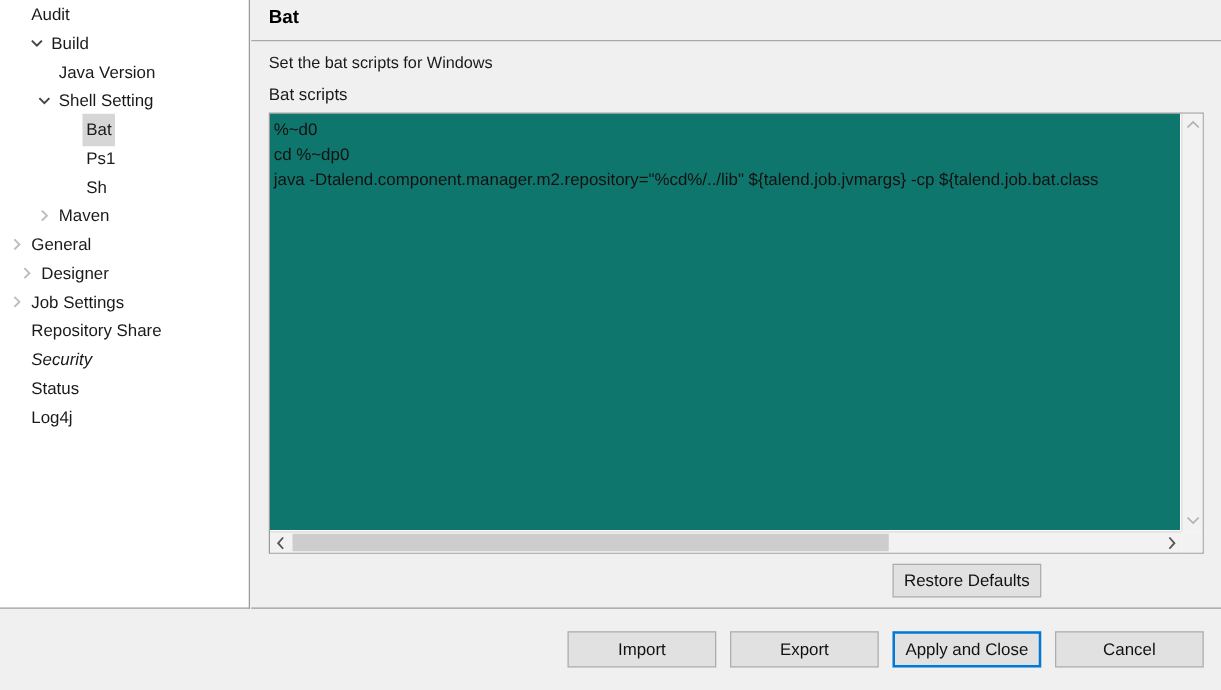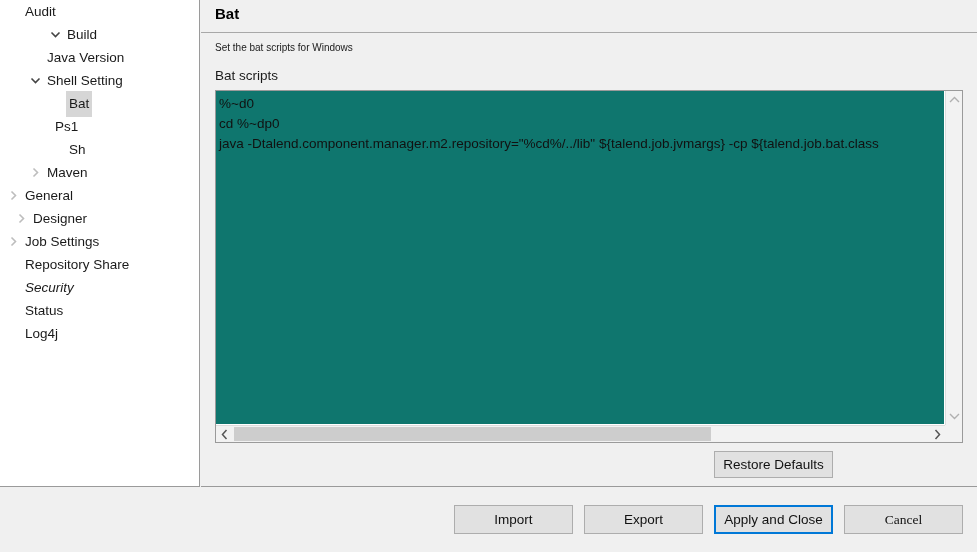--- a/index.html
+++ b/index.html
@@ -86,21 +86,21 @@
     left: 0;
     top: 32px;
     width: 776px;
     height: 1px;
     background: #a8a8a8;
   }
   #desc {
     position: absolute;
     left: 14px;
     top: 42px;
-    font-size: 10px;
+    font-size: 13px;
   }
   #field-label {
     position: absolute;
     left: 14px;
     top: 68px;
     font-size: 13.5px;
   }
 
   
   #editor-frame {
@@ -235,33 +235,33 @@
   }
   #bottom-bar .btn { position: absolute; top: 17px; height: 29px; }
   #import-btn       { left: 454px; width: 119px; }
   #export-btn       { left: 584px; width: 119px; }
   #apply-close-btn  {
     left: 714px;
     width: 119px;
     background: #e1e1e1;
     border: 2px solid #0078d7;
   }
-  #cancel-btn       { left: 844px; width: 119px; font-family: Liberation Serif, serif; }
+  #cancel-btn       { left: 844px; width: 119px; }
 </style>
 </head>
 <body>
 
 <div id="app">
 
   <div id="sidebar">
       <div class="tree-row" style="padding-left: 4px;">
         <span class="tree-arrow"></span>
         <span class="tree-label">Audit</span>
       </div>
-      <div class="tree-row" style="padding-left: 20px; margin-left: 26px;">
+      <div class="tree-row" style="padding-left: 20px;">
         <span class="tree-arrow">
           <svg width="11" height="7" viewBox="0 0 11 7">
             <polyline points="1.5,1.5 5.5,5.5 9.5,1.5" fill="none" stroke="#444" stroke-width="1.6"></polyline>
           </svg>
         </span>
         <span class="tree-label">Build</span>
       </div>
       <div class="tree-row" style="padding-left: 26px;">
         <span class="tree-arrow"></span>
         <span class="tree-label">Java Version</span>
@@ -271,21 +271,21 @@
           <svg width="11" height="7" viewBox="0 0 11 7">
             <polyline points="1.5,1.5 5.5,5.5 9.5,1.5" fill="none" stroke="#444" stroke-width="1.6"></polyline>
           </svg>
         </span>
         <span class="tree-label">Shell Setting</span>
       </div>
       <div class="tree-row selected" style="padding-left: 48px;">
         <span class="tree-arrow"></span>
         <span class="tree-label">Bat</span>
       </div>
-      <div class="tree-row" style="padding-left: 34px;">
+      <div class="tree-row" style="padding-left: 48px;">
         <span class="tree-arrow"></span>
         <span class="tree-label">Ps1</span>
       </div>
       <div class="tree-row" style="padding-left: 48px;">
         <span class="tree-arrow"></span>
         <span class="tree-label">Sh</span>
       </div>
       <div class="tree-row" style="padding-left: 26px;">
         <span class="tree-arrow">
           <svg width="7" height="11" viewBox="0 0 7 11">

